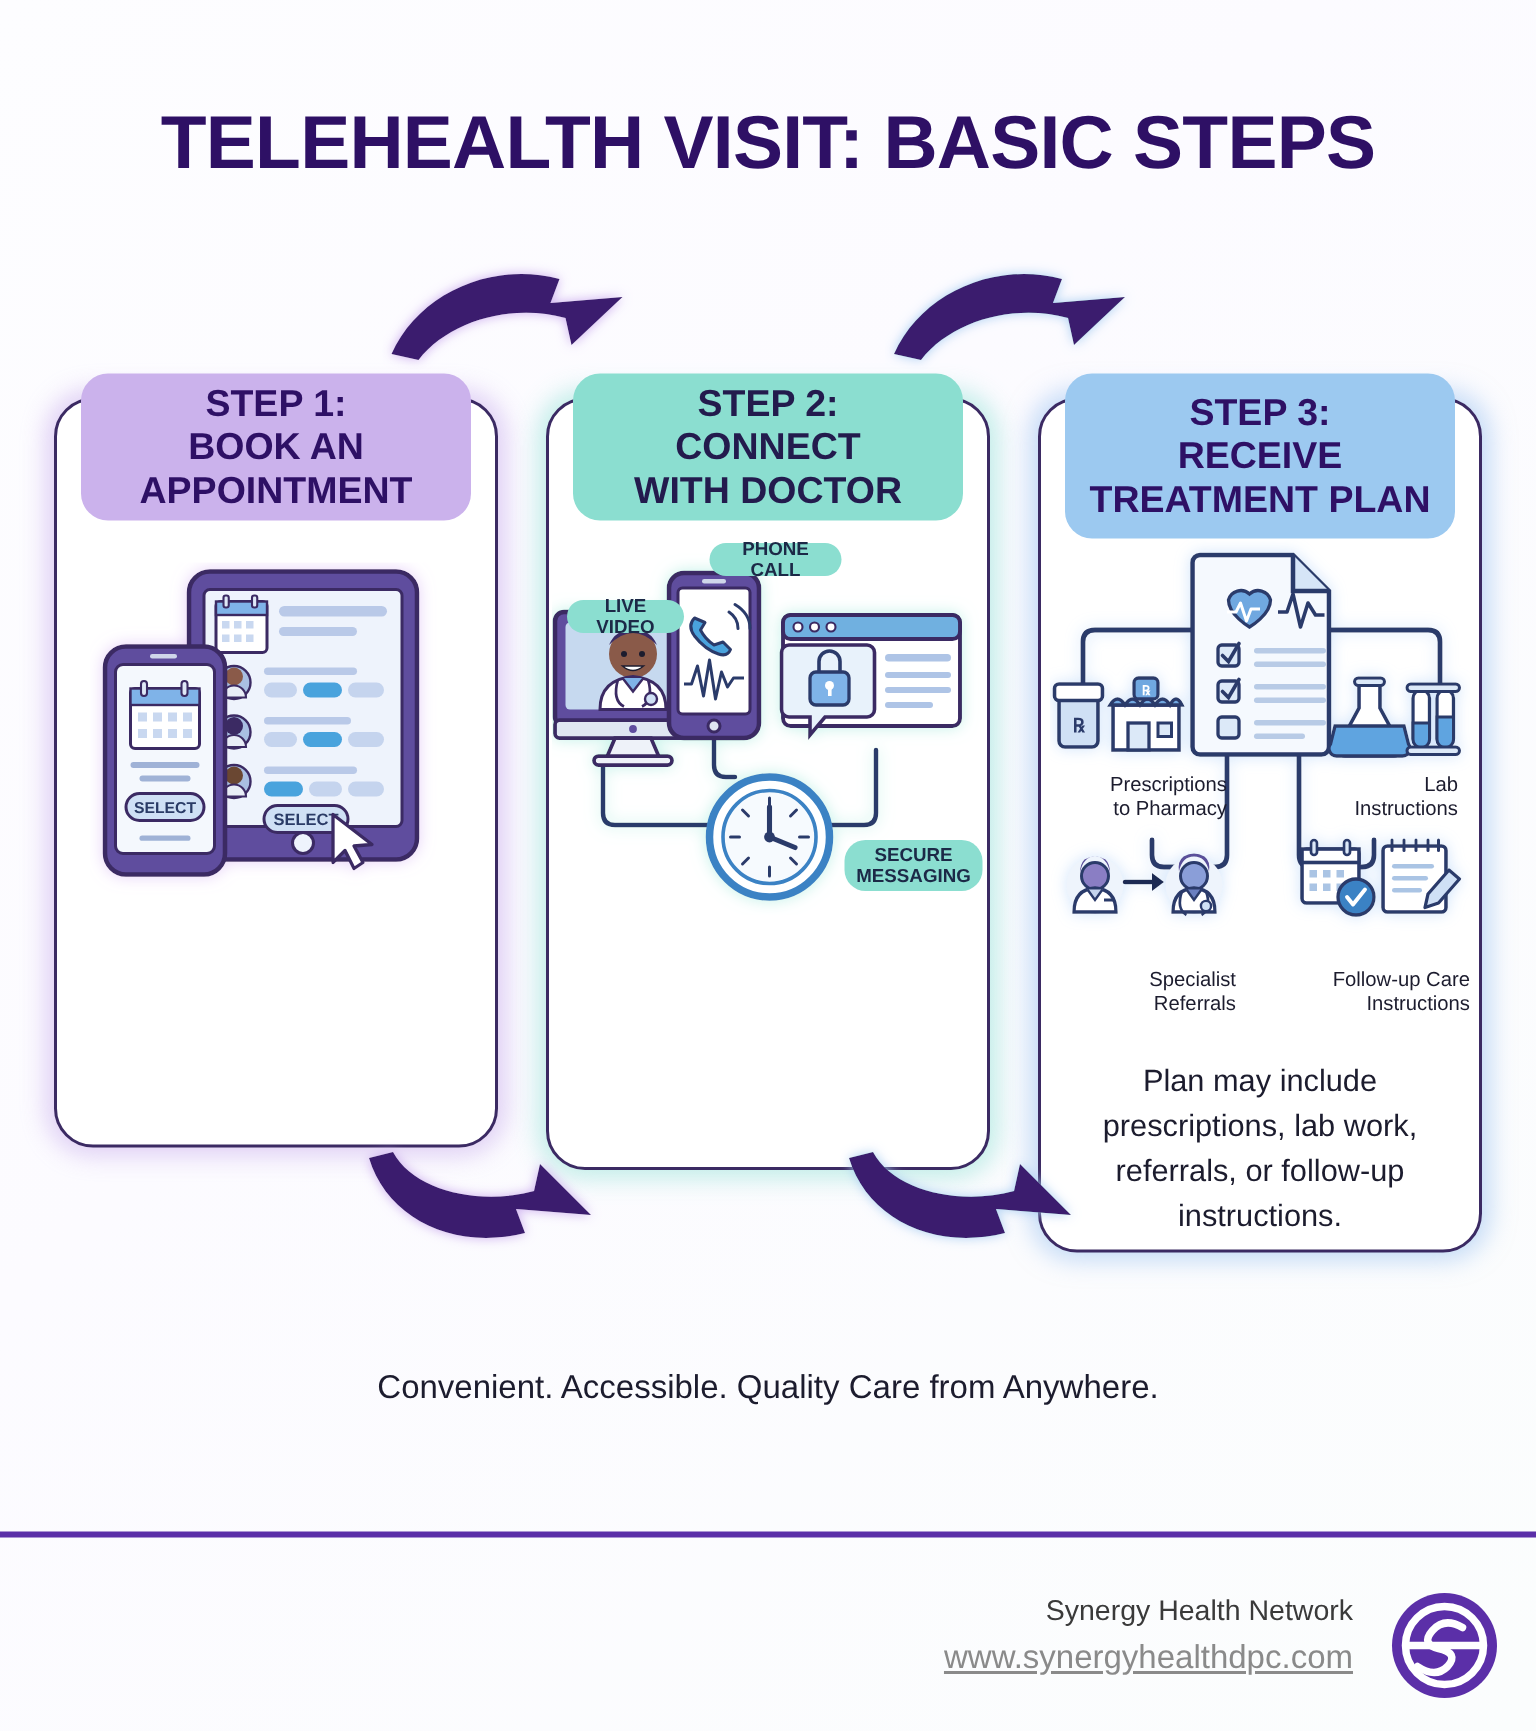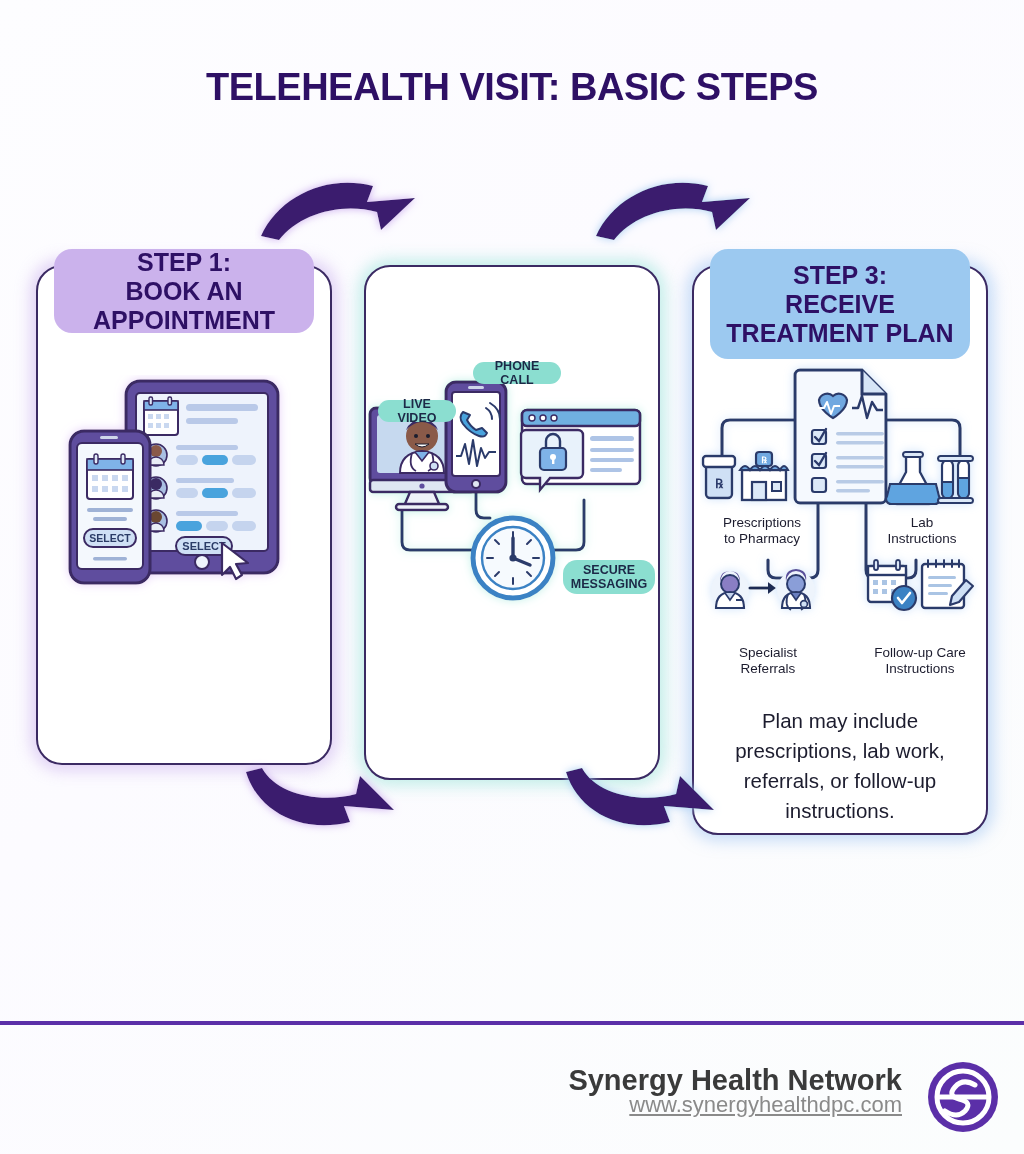--- a/index.html
+++ b/index.html
@@ -12,21 +12,21 @@
   #page {
     position: relative;
     width: 1024px; height: 1154px;
     background: linear-gradient(135deg,#fdfdff 0%,#fcfbff 40%,#fbfdfd 100%);
   }
 
   
   .title {
     position: absolute; top: 66px; left: 0; width: 1024px;
     text-align: center;
-    font-size: 38px; font-weight: 700; letter-spacing: -0.5px;
+    font-size: 50px; font-weight: 700; letter-spacing: -0.5px;
     color: #2e1065;
     font-family: "Liberation Sans", sans-serif;
   }
 
   
   .card {
     position: absolute;
     background: #ffffff;
     border: 2.5px solid #3b2a63;
     border-radius: 26px;
@@ -41,21 +41,21 @@
   
   .badge {
     position: absolute;
     border-radius: 18px;
     text-align: center;
     font-weight: 700;
     line-height: 1.16;
     display: flex; align-items: center; justify-content: center;
     z-index: 6;
   }
-  .badge.b1 { left: 54px;  top: 249px; width: 260px; height: 84px;
+  .badge.b1 { left: 54px;  top: 249px; width: 260px; height: 98px;
               background: #cbb2ec; color: #2e1065; font-size: 25px; }
   .badge.b2 { left: 382px; top: 249px; width: 260px; height: 98px;
               background: #8bded0; color: #231b4d; font-size: 25px; }
   .badge.b3 { left: 710px; top: 249px; width: 260px; height: 110px;
               background: #9cc9f0; color: #2e1065; font-size: 25px; }
 
   
   .body-text {
     position: absolute;
     text-align: center;
@@ -90,21 +90,21 @@
 
   
   .illus { position: absolute; }
   .illus.i1 { left: 60px;  top: 375px; }
   .illus.i2 { left: 368px; top: 360px; }
   .illus.i3 { left: 700px; top: 360px; }
 
   
   .ic-label {
     position: absolute;
-    text-align: center;
+    text-align: right;
     font-size: 13.5px;
     line-height: 1.2;
     color: #1c1c2e;
     z-index: 5;
   }
 
   
   .tagline {
     position: absolute; left: 0; top: 912px; width: 1024px;
     text-align: center;
@@ -112,21 +112,21 @@
     color: #1c1c2e;
   }
 
   
   .divider {
     position: absolute; left: 0; top: 1021px; width: 1024px; height: 4px;
     background: #5b2fa8;
   }
   .brand-name {
     position: absolute; right: 122px; top: 1064px;
-    font-size: 29px; font-weight: 700; color: #3a3a3a;
+    font-size: 19px; font-weight: 400; color: #3a3a3a;
     text-align: right;
   }
   .brand-url {
     position: absolute; right: 122px; top: 1092px;
     font-size: 22px; color: #8a8a8a;
     text-align: right;
     text-decoration: underline;
   }
   .logo {
     position: absolute; right: 22px; top: 1058px;
@@ -312,20 +312,23 @@
 
         <rect x="24" y="154" width="52" height="18" rx="9" fill="#cfe0f5" stroke="#3b2a63" stroke-width="2"></rect>
         <text x="50" y="167" font-family="Liberation Sans, sans-serif" font-size="10.5" font-weight="700" fill="#2a3b66" text-anchor="middle">SELECT</text>
         <rect x="33" y="182" width="34" height="3.5" rx="1.75" fill="#9fb2d6"></rect>
       </g>
     </svg>
   </div>
 
 
   <div class="card c2"></div>
+  <div class="badge b2" style="white-space: pre-line;">STEP 2:
+CONNECT
+WITH DOCTOR</div>
 
   <div class="illus i2">
     <svg width="290" height="250" viewBox="0 0 290 250">
       <defs>
         <filter id="glow2" x="-20%" y="-20%" width="140%" height="140%">
           <feGaussianBlur stdDeviation="5" result="b"></feGaussianBlur>
           <feFlood flood-color="#bdf0e6" flood-opacity="0.9"></feFlood>
           <feComposite in2="b" operator="in"></feComposite>
           <feMerge>
               <feMergeNode></feMergeNode>
@@ -532,20 +535,21 @@
 to Pharmacy</div>
   <div class="ic-label" style="left:872px; top:515px; width:100px; white-space:pre-line;">Lab
 Instructions</div>
   <div class="ic-label" style="left:712px; top:645px; width:112px; white-space:pre-line;">Specialist
 Referrals</div>
   <div class="ic-label" style="left:860px; top:645px; width:120px; white-space:pre-line;">Follow-up Care
 Instructions</div>
 
   <div class="body-text t3">Plan may include prescriptions, lab work, referrals, or follow-up instructions.</div>
 
+  <div class="tagline">Convenient. Accessible. Quality Care from Anywhere.</div>
 
   <div class="divider"></div>
   <div class="brand-name">Synergy Health Network</div>
   <div class="brand-url">www.synergyhealthdpc.com</div>
   <div class="logo">
     <svg width="78" height="78" viewBox="0 0 78 78">
       <circle cx="39" cy="39" r="35" fill="#5b2fa8"></circle>
       <circle cx="39" cy="39" r="26" fill="none" stroke="#ffffff" stroke-width="5"></circle>
       <path d="M51,27 q-12,-7 -20,2 q-8,9 4,12 q14,3 6,12 q-8,8 -20,0" fill="none" stroke="#ffffff" stroke-width="5" stroke-linecap="round"></path>
       <line x1="13" y1="39" x2="65" y2="39" stroke="#ffffff" stroke-width="5"></line>

